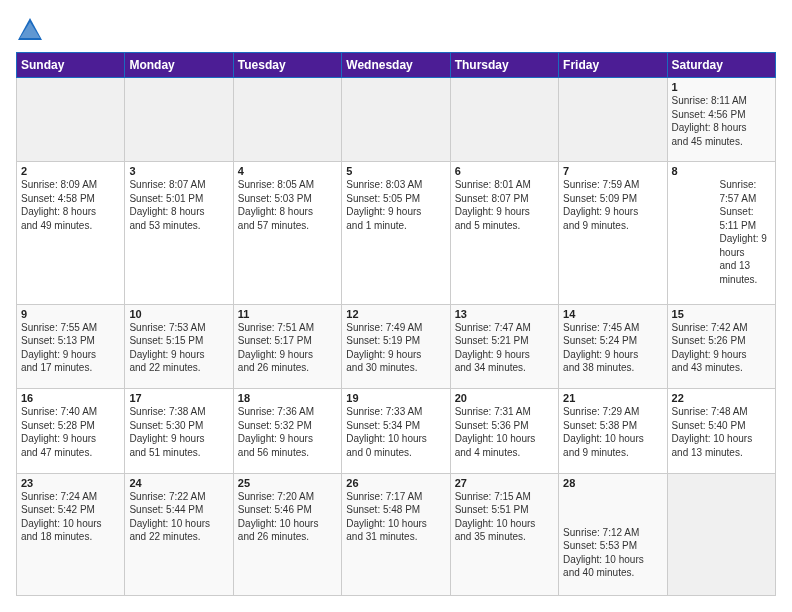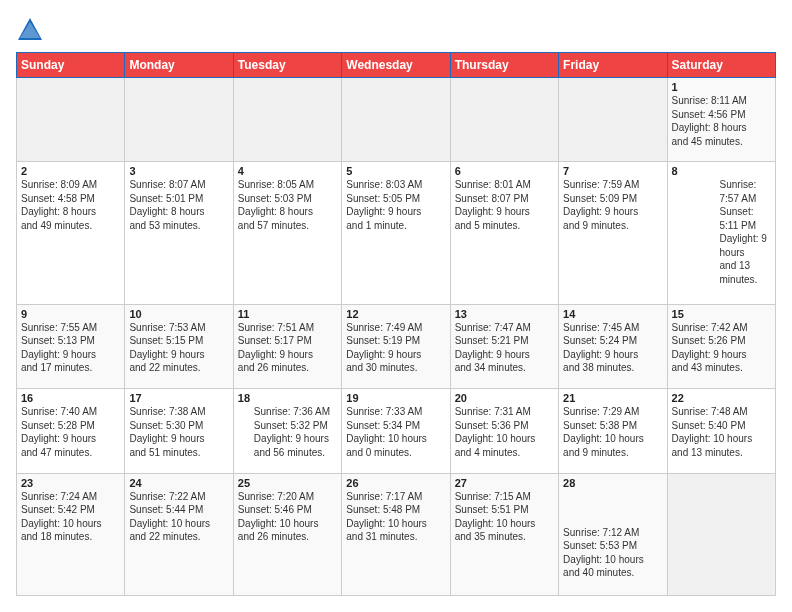--- a/index.html
+++ b/index.html
@@ -59,21 +59,21 @@
     .location {
       font-size: 16px;
       color: #444;
     }
     .calendar {
       width: 100%;
       border-collapse: collapse;
       flex: 1;
     }
     .calendar th {
-      background: #ef4444;
+      background: #4c1d95;
       color: #fff;
       font-size: 12px;
       font-weight: bold;
       padding: 5px 4px;
       text-align: left;
       border: 1px solid #1a6abf;
     }
     .calendar td {
       border: 1px solid #ccc;
       vertical-align: top;
@@ -265,21 +265,21 @@
           </td>
           <td>
             <span class="day-num">17</span>
             <div class="day-info" style="white-space: pre-line;">Sunrise: 7:38 AM
 Sunset: 5:30 PM
 Daylight: 9 hours
 and 51 minutes.</div>
           </td>
           <td>
             <span class="day-num">18</span>
-            <div class="day-info" style="white-space: pre-line; margin-left: 16px;">Sunrise: 7:36 AM
+            <div class="day-info" style="white-space: pre-line;">Sunrise: 7:36 AM
 Sunset: 5:32 PM
 Daylight: 9 hours
 and 56 minutes.</div>
           </td>
           <td>
             <span class="day-num">19</span>
             <div class="day-info" style="white-space: pre-line;">Sunrise: 7:33 AM
 Sunset: 5:34 PM
 Daylight: 10 hours
 and 0 minutes.</div>

